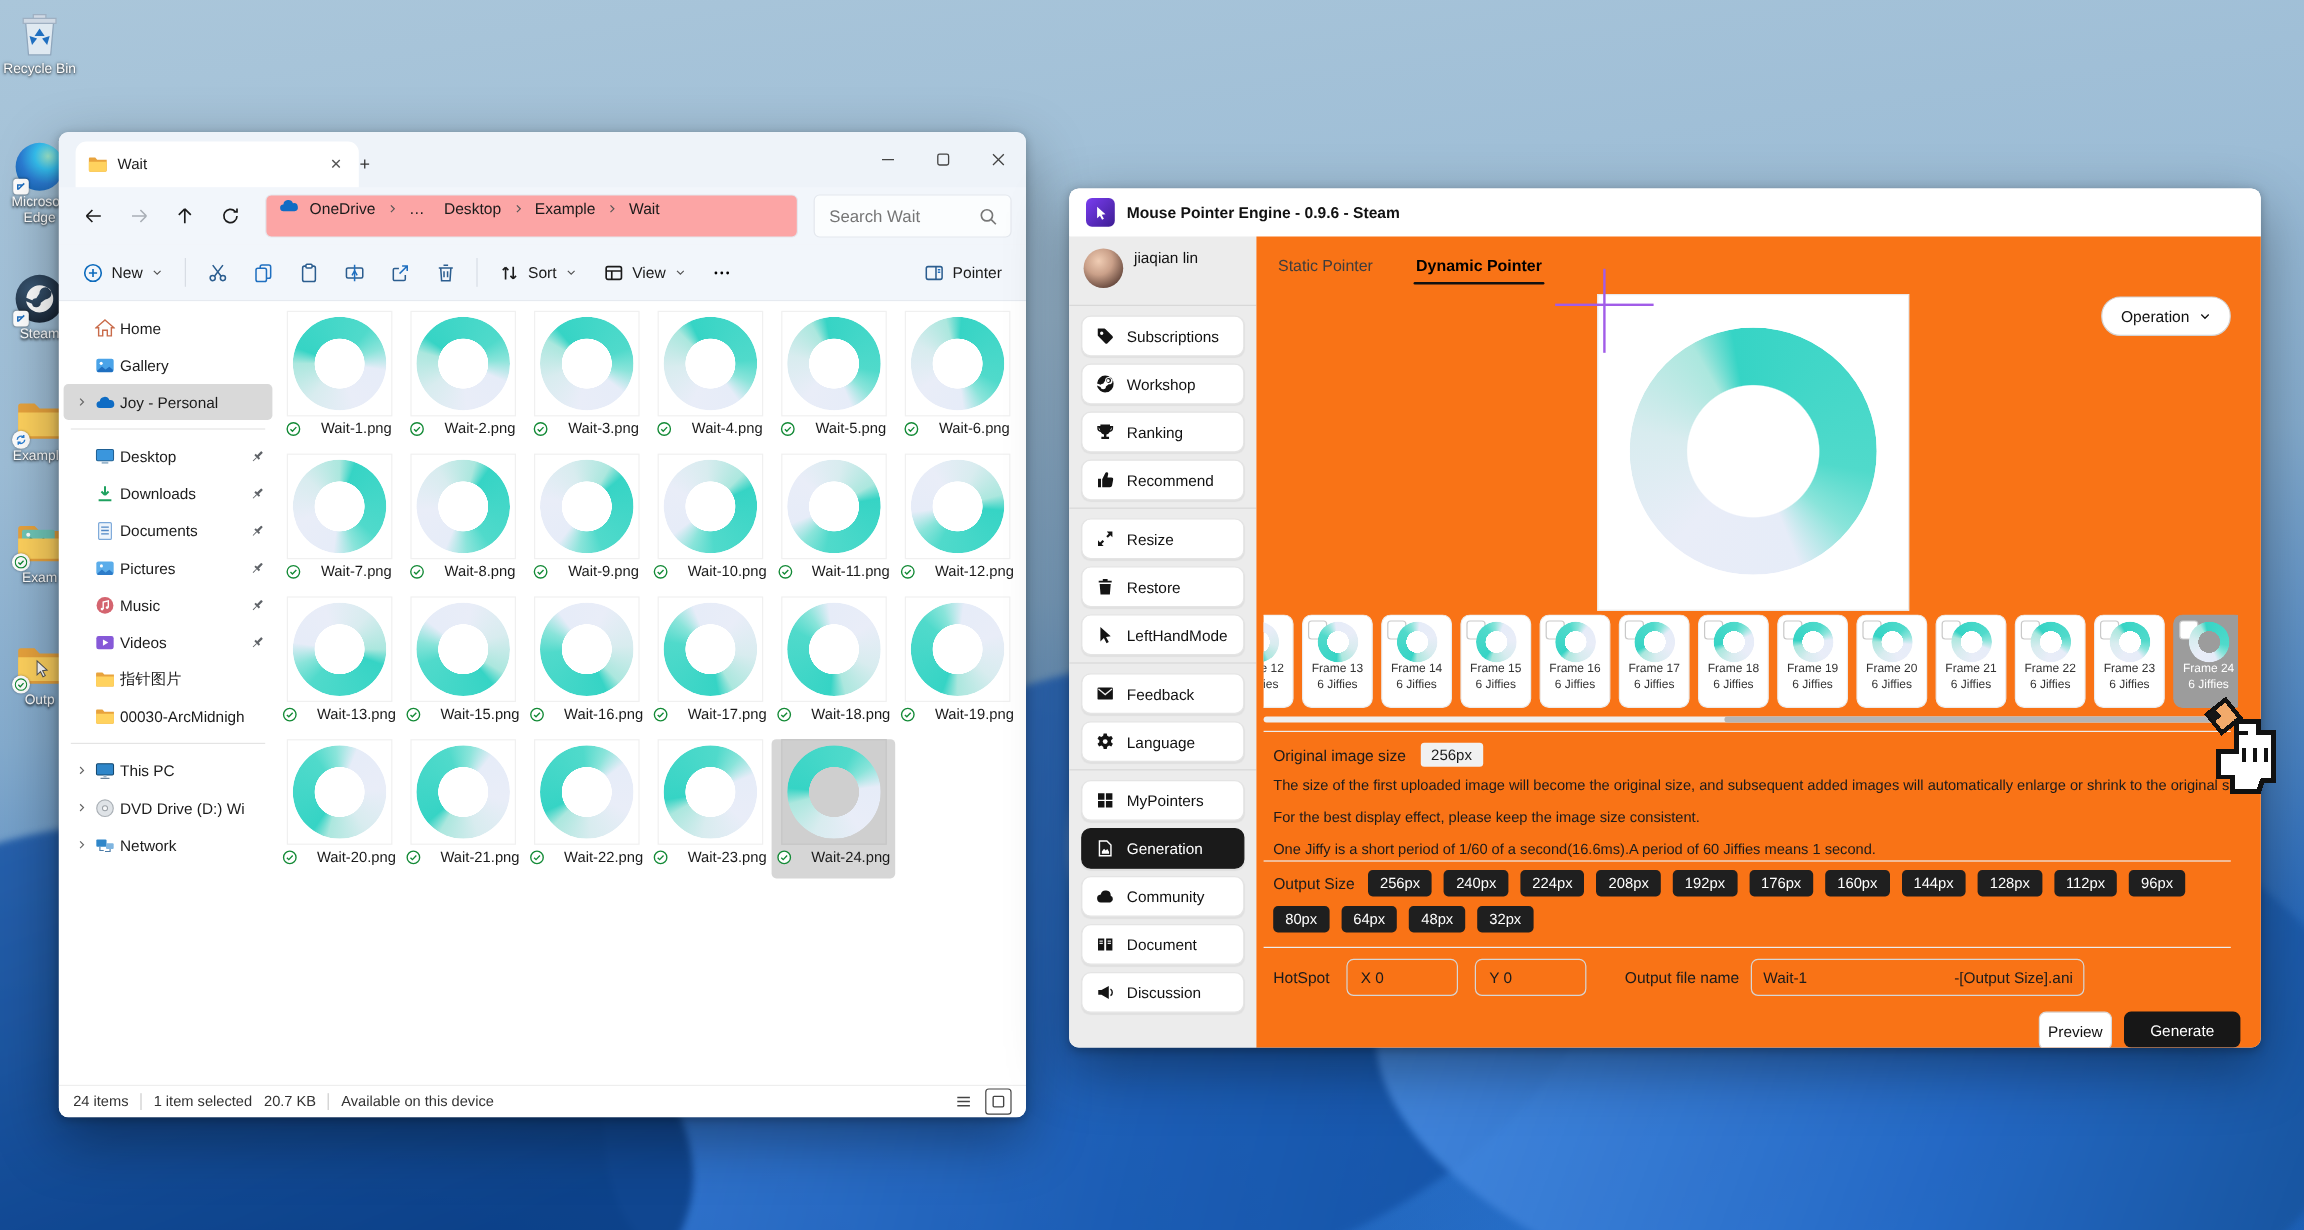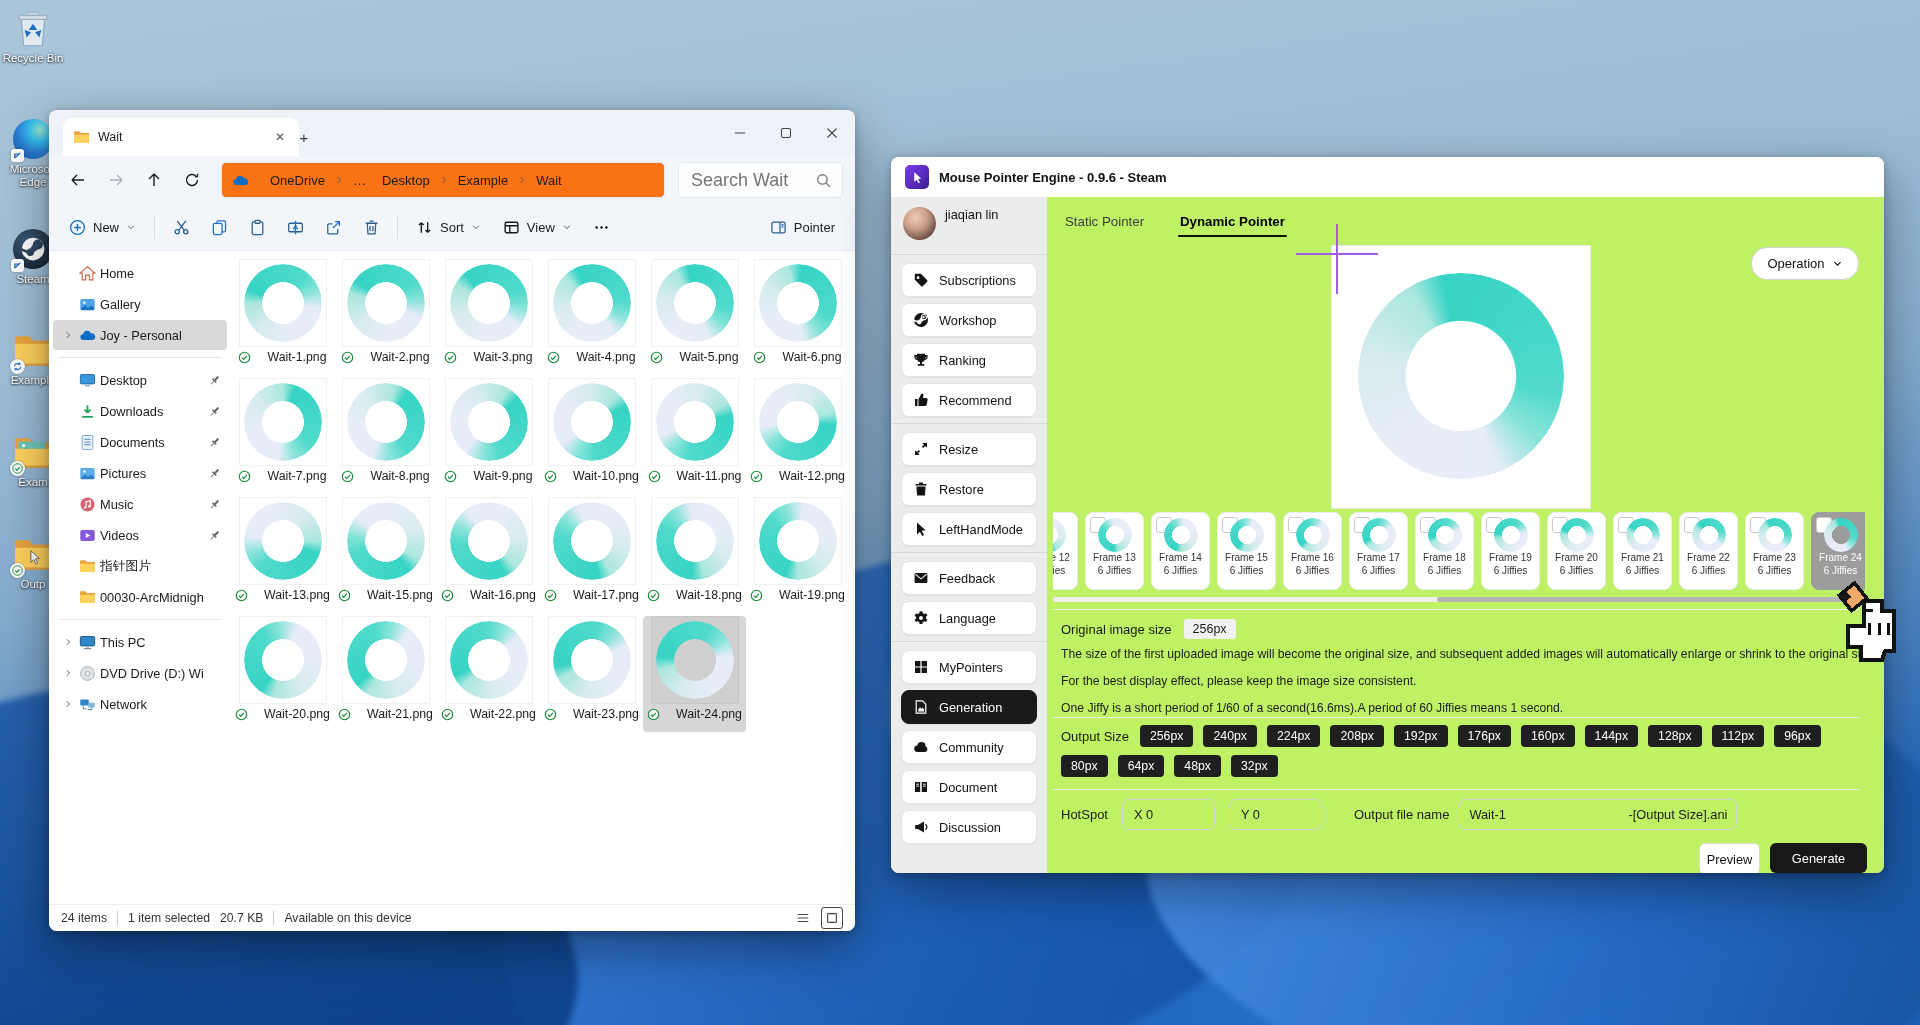--- a/index.html
+++ b/index.html
@@ -44,28 +44,28 @@
     display:flex;align-items:center;padding:0 10px;gap:8px;font-size:12.5px;color:#1b1b1b;}
   .fx-tab .tclose{margin-left:auto;font-size:12px;color:#555;width:18px;height:18px;display:flex;align-items:center;justify-content:center;border-radius:4px;}
   .fx-newtab{position:absolute;left:244px;top:16px;width:22px;height:22px;display:flex;align-items:center;justify-content:center;font-size:15px;color:#333;}
   .wctl{position:absolute;right:0;top:0;height:100%;display:flex;}
   .wbtn{width:46px;height:100%;display:flex;align-items:center;justify-content:center;color:#444;}
   .wbtn svg{width:12px;height:12px;}
   .fx-navbar{height:48px;background:#f2f6fb;display:flex;align-items:center;padding:0 12px;gap:4px;}
   .narr{width:34px;height:34px;display:flex;align-items:center;justify-content:center;color:#1b1b1b;}
   .narr svg{width:16px;height:16px;}
   .narr.dis{color:#a9afb6;}
-  .fx-crumbbox{flex:0 0 422px;height:34px;margin-left:8px;background:#f97316;border:1px solid #e4e8ee;border-radius:5px;
-    display:flex;align-items:center;padding:0 10px;gap:14px;font-size:13px;color:#1b1b1b;}
+  .fx-crumbbox{flex:0 0 422px;height:34px;margin-left:8px;background:#fca5a5;border:1px solid #e4e8ee;border-radius:5px;
+    display:flex;align-items:flex-start;padding:0 10px;gap:2px;font-size:13px;color:#1b1b1b;}
   .bitem{padding:3px 7px;border-radius:4px;}
   .bsep{display:flex;align-items:center;color:#555;}
   .bsep svg{width:10px;height:10px;}
   .fx-searchbox{margin-left:9px;flex:1;height:34px;background:#fbfdfe;border:1px solid #e4e8ee;border-radius:5px;
     display:flex;align-items:center;padding:0 10px;}
-  .fx-searchbox input{border:none;outline:none;background:transparent;font-size:18px;color:#333;width:100%;
+  .fx-searchbox input{border:none;outline:none;background:transparent;font-size:14px;color:#333;width:100%;
     font-family:"Liberation Sans","DejaVu Sans",sans-serif;}
   .fx-searchbox svg{width:14px;height:14px;color:#777;}
   .fx-commandbar{height:46px;background:#f2f6fb;display:flex;align-items:center;padding:0 10px;gap:2px;border-bottom:1px solid #e6eaf0;}
   .cbtn{display:flex;align-items:center;gap:7px;padding:7px 10px;border-radius:5px;font-size:13px;color:#1b1b1b;}
   .cbtn svg{width:17px;height:17px;}
   .cico{width:36px;height:34px;display:flex;align-items:center;justify-content:center;border-radius:5px;}
   .cico svg{width:17px;height:17px;}
   .csep{width:1px;height:24px;background:#d8dde4;margin:0 6px;}
   .chev svg{width:10px;height:10px;color:#555;}
   .fx-body{position:absolute;top:141px;bottom:26px;left:0;right:0;background:#fff;display:flex;}
@@ -113,21 +113,21 @@
   .pe-avatar{width:33px;height:33px;border-radius:50%;flex:none;
     background:radial-gradient(circle at 38% 32%,#f0cdb4 0%,#caa089 38%,#6e4f43 75%,#3c2c26 100%);}
   .pe-username{font-size:12.8px;color:#111;}
   .mdiv{height:1px;background:#d8d8d8;margin:6px 0 8px;}
   .mbtn{height:32px;margin:0 10px 6px;border-radius:8px;background:#fff;border:1px solid #e4e4e4;
     box-shadow:0 1px 1px rgba(0,0,0,.05);display:flex;align-items:center;font-size:12.8px;color:#111;}
   .mbtn .mic{width:16px;height:16px;margin:0 10px 0 11px;display:flex;color:#141414;}
   .mbtn .mic svg{width:16px;height:16px;}
   .mbtn.sel{background:#1a1a1a;border-color:#1a1a1a;color:#fff;}
   .mbtn.sel .mic{color:#fff;}
-  .pe-main{position:absolute;left:156px;top:40px;right:0;bottom:0;background:#bef264;border-radius:0 0 8px 0;overflow:hidden;}
+  .pe-main{position:absolute;left:156px;top:40px;right:0;bottom:0;background:#f97316;border-radius:0 0 8px 0;overflow:hidden;}
   .pe-tab{position:absolute;top:17px;font-size:13.3px;color:#3d3d3d;padding-bottom:8px;}
   .pe-tab.t1{left:18px;}
   .pe-tab.t2{left:133px;color:#000;font-weight:700;}
   .pe-tab.active::after{content:"";position:absolute;left:-2px;right:-2px;bottom:0;height:2.5px;background:#111;border-radius:2px;}
   .pe-canvas{position:absolute;left:284px;top:48px;width:258px;height:262px;border:1px solid #eaeaea;background:#fff;}
   .pe-bigdonut{position:absolute;left:26px;top:27px;width:206px;height:206px;}
   .xhair{position:absolute;background:#a15ce8;z-index:2;}
   .xh-h{left:249px;top:56px;width:82px;height:2px;}
   .xh-v{left:289px;top:27px;width:2px;height:70px;}
   .pe-operation{position:absolute;left:704px;top:50px;width:106px;height:31px;border:1px solid #d4d4d4;border-radius:16px;

